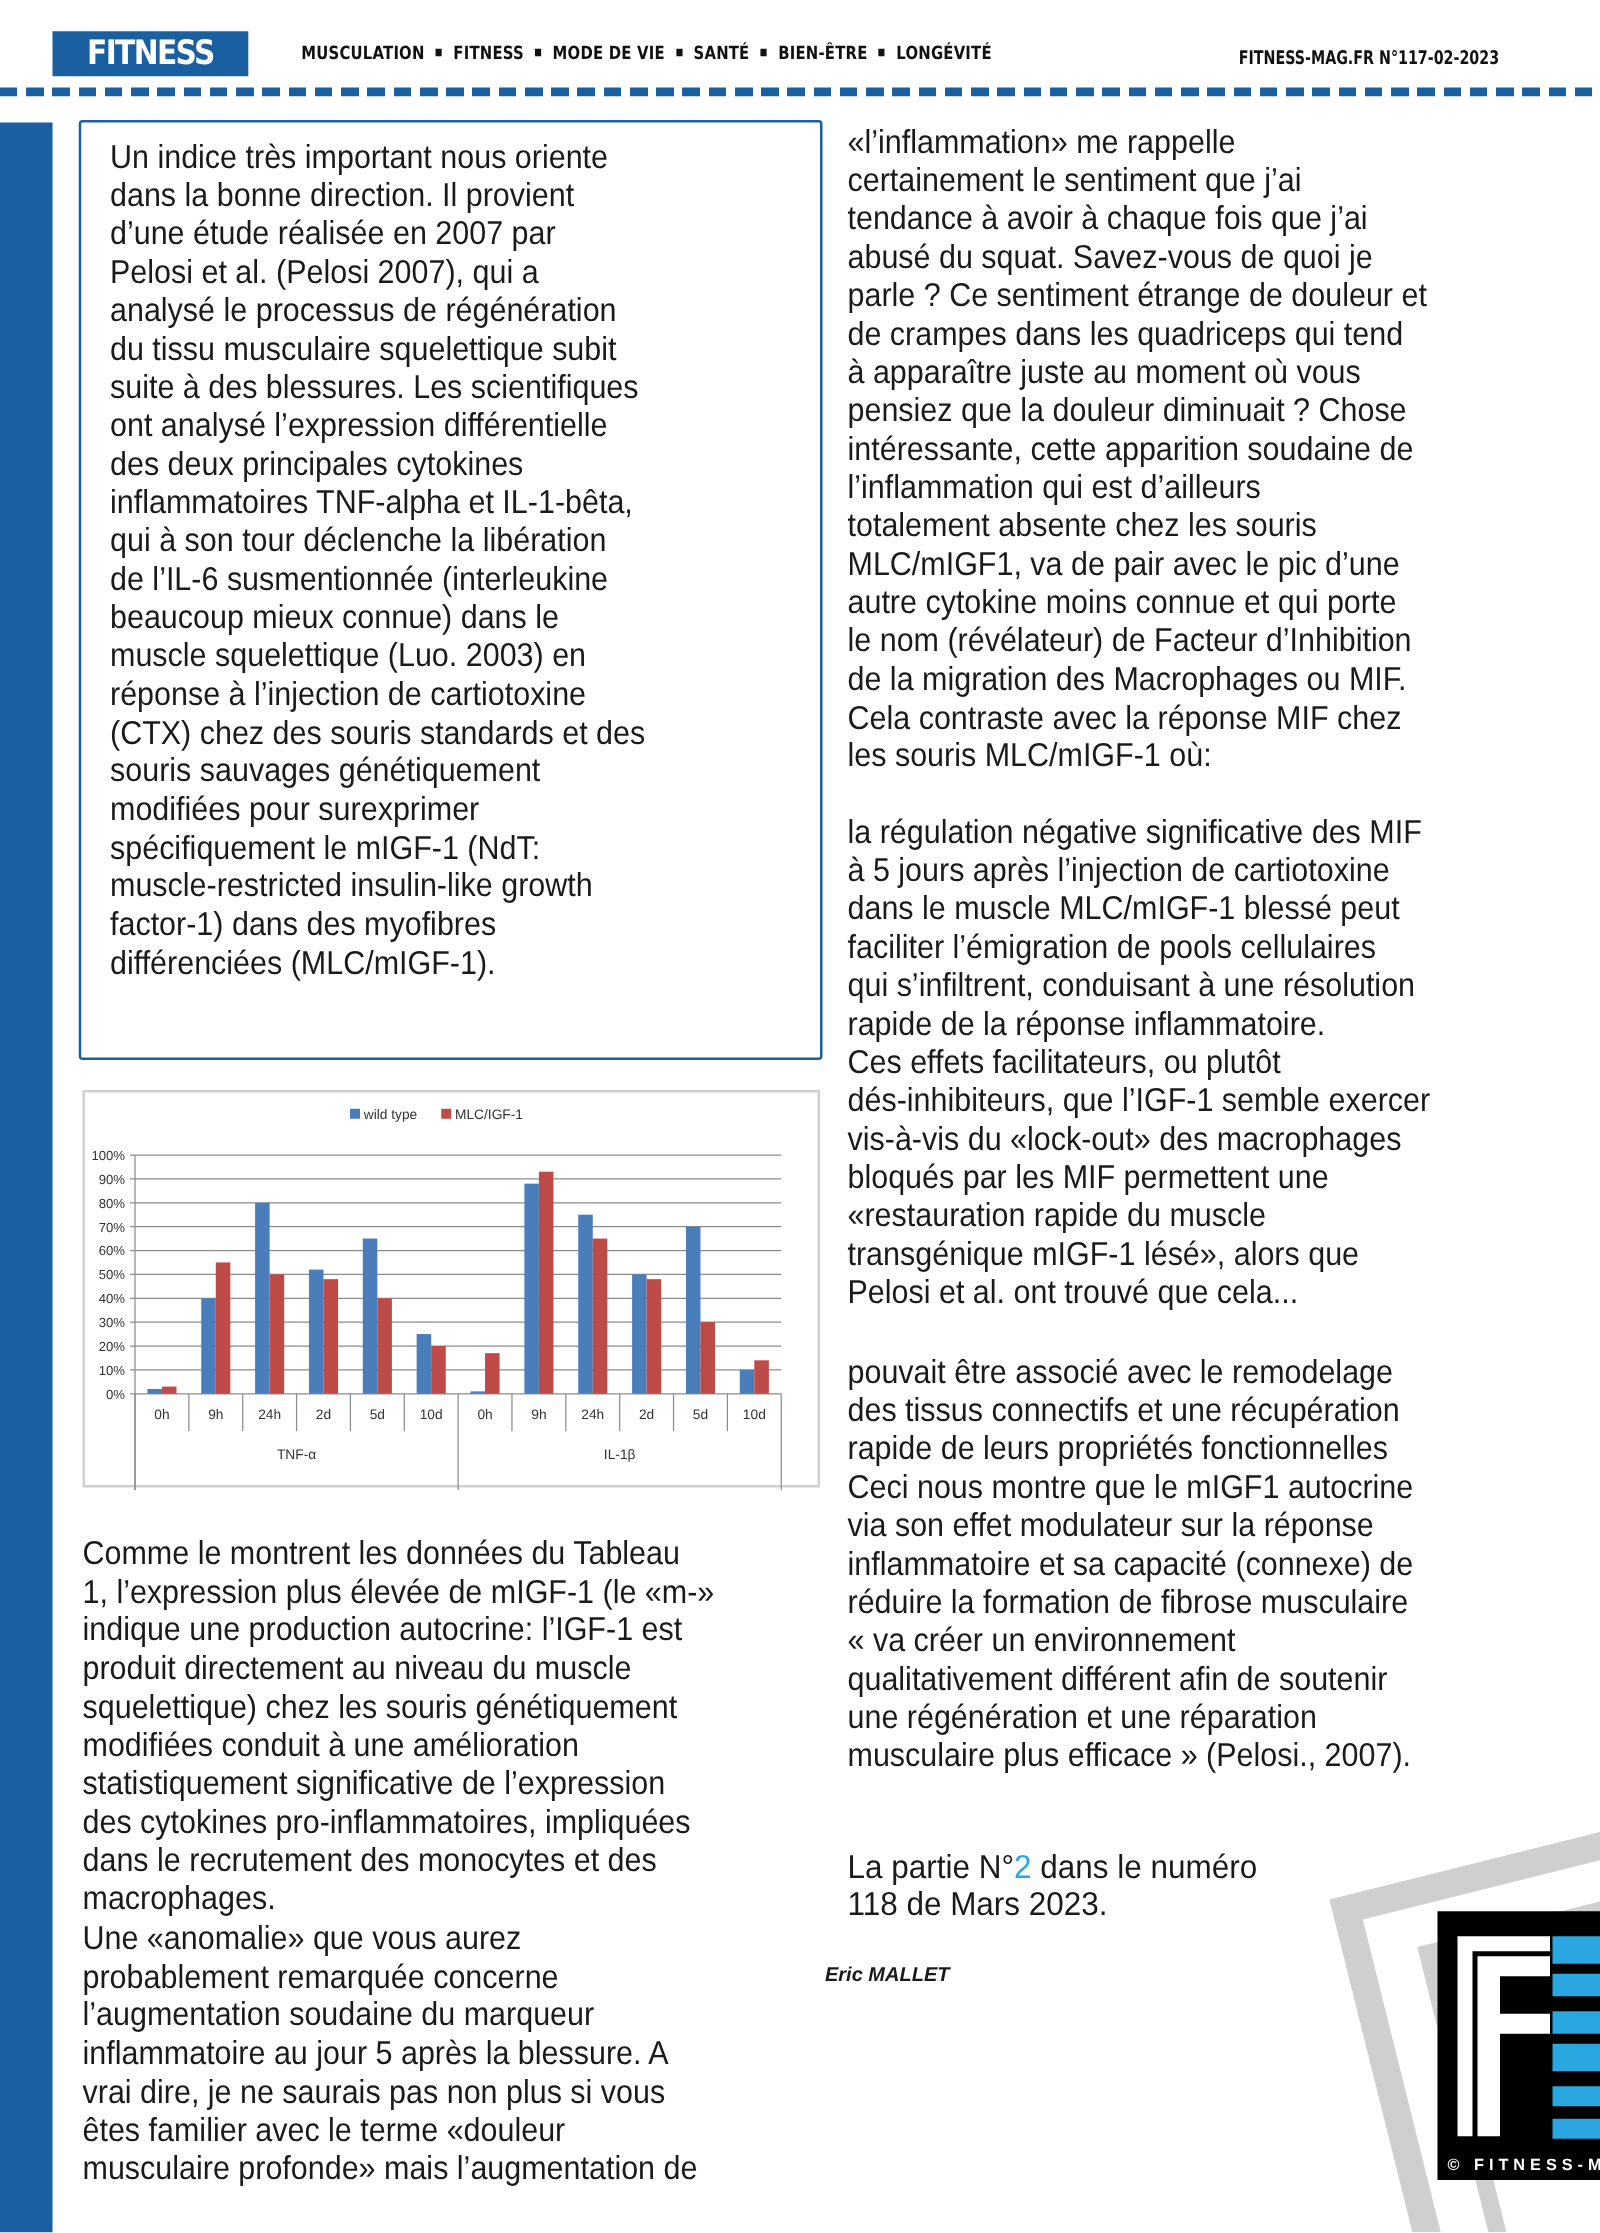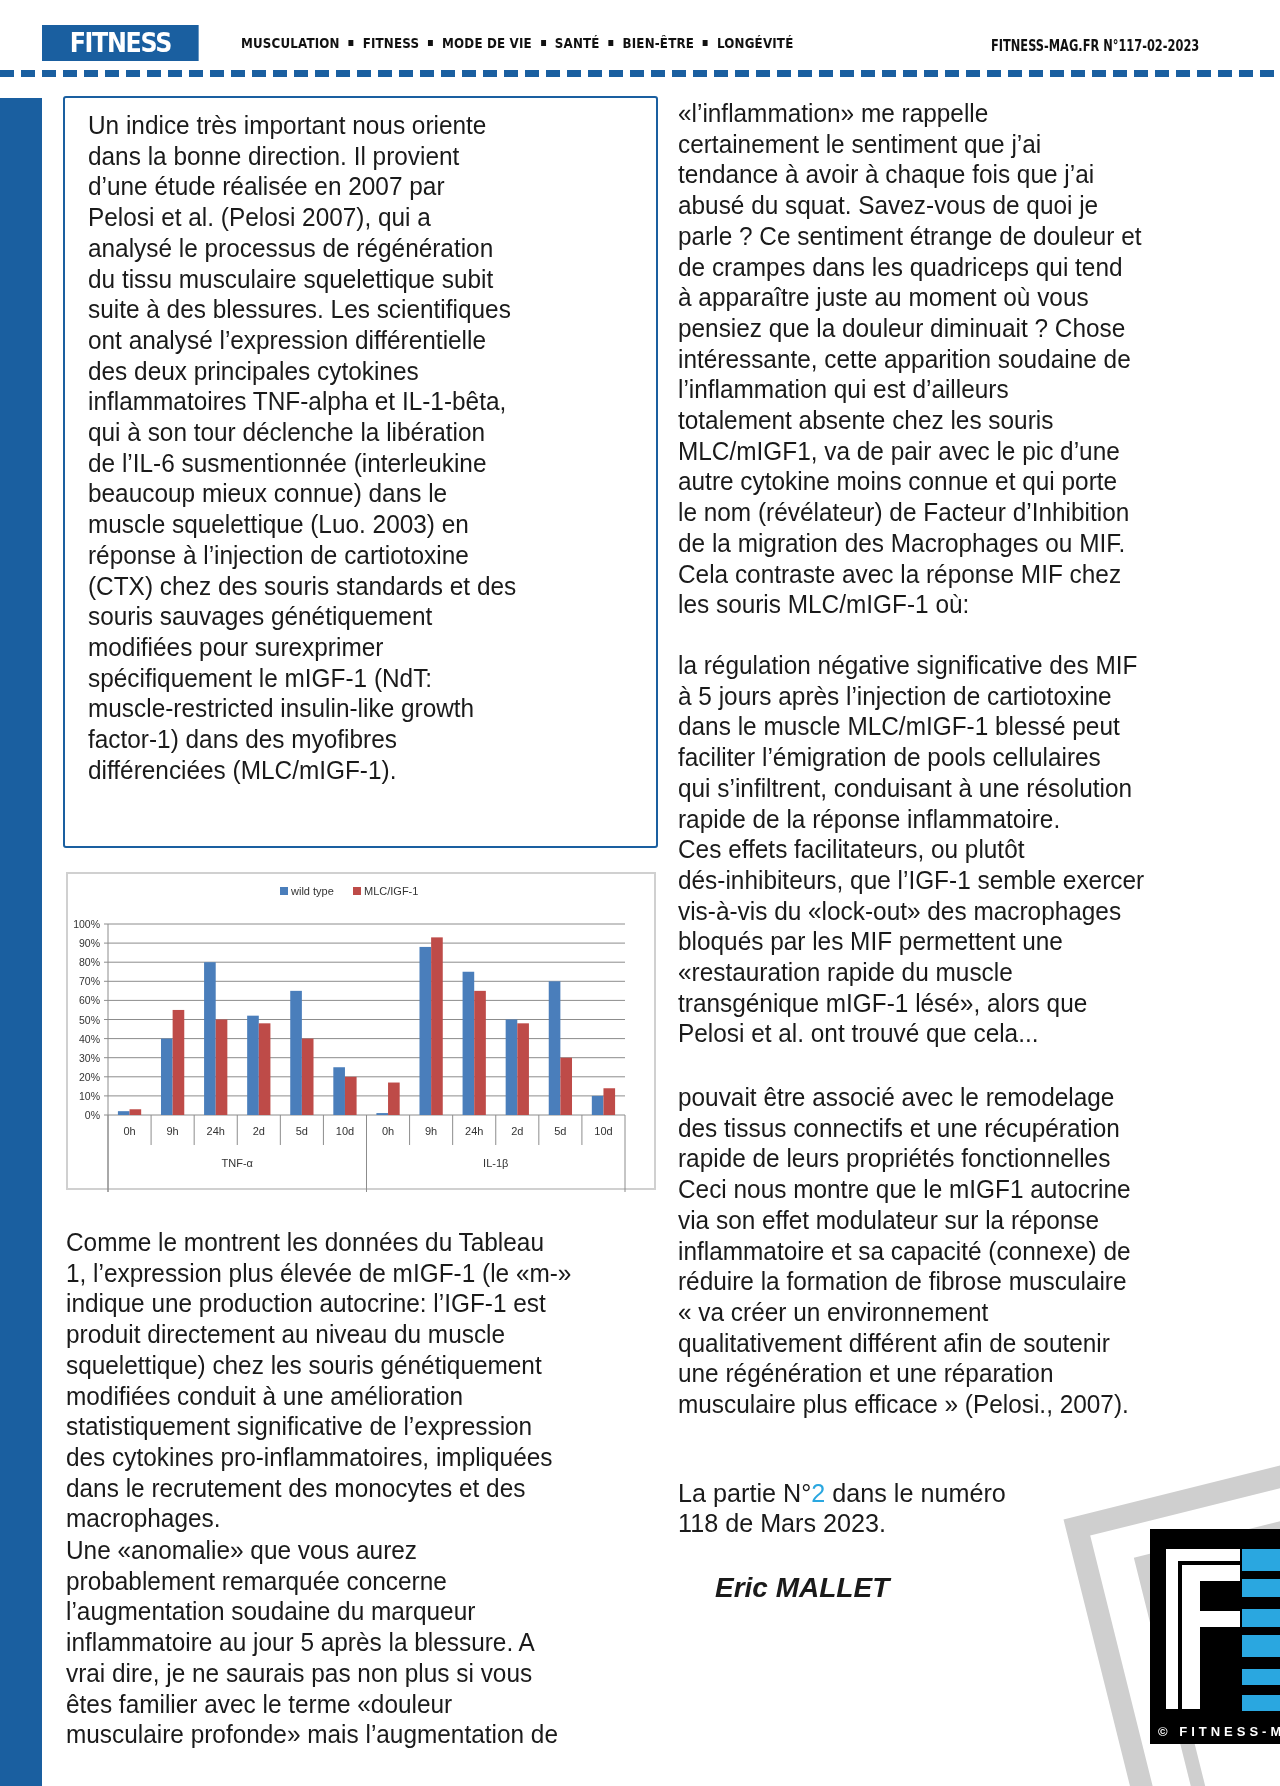--- a/index.html
+++ b/index.html
@@ -25,21 +25,21 @@
 
   .col-left-text { position:absolute; left:66px; width:640px; }
   .col-right-text { position:absolute; left:678px; width:640px; }
 
   .chart-wrap { position:absolute; left:66px; top:872px; width:590px; height:318px; border:2px solid #d0d0d0; box-sizing:border-box; background:#fff; }
   .chart-wrap svg { position:absolute; left:0; top:0; }
 
   .promo { position:absolute; left:678px; top:1478px; font-size:26.5px; line-height:30px; white-space:pre-line;
            transform:scaleX(0.95); transform-origin:left top; }
   .promo .hl { color:#2aa7e0; }
-  .author { position:absolute; left:715px; top:1572px; font-size:28px; font-weight:bold; font-style:italic;text-align:right; }
+  .author { position:absolute; left:660px; top:1572px; font-size:16px; font-weight:bold; font-style:italic;text-align:right; }
 
   .deco { position:absolute; left:1040px; top:1440px; width:240px; height:346px; overflow:hidden; }
   .ff-logo { position:absolute; left:1150px; top:1529px; width:130px; height:215px; background:#000; overflow:hidden; }
   .ff-copy { position:absolute; left:1158px; top:1724px; color:#fff; font-weight:bold; font-size:13px; letter-spacing:4px; white-space:nowrap; }
 </style>
 </head>
 <body>
 
 <div class="header">
   <div class="logo-box">FITNESS MAG</div>

